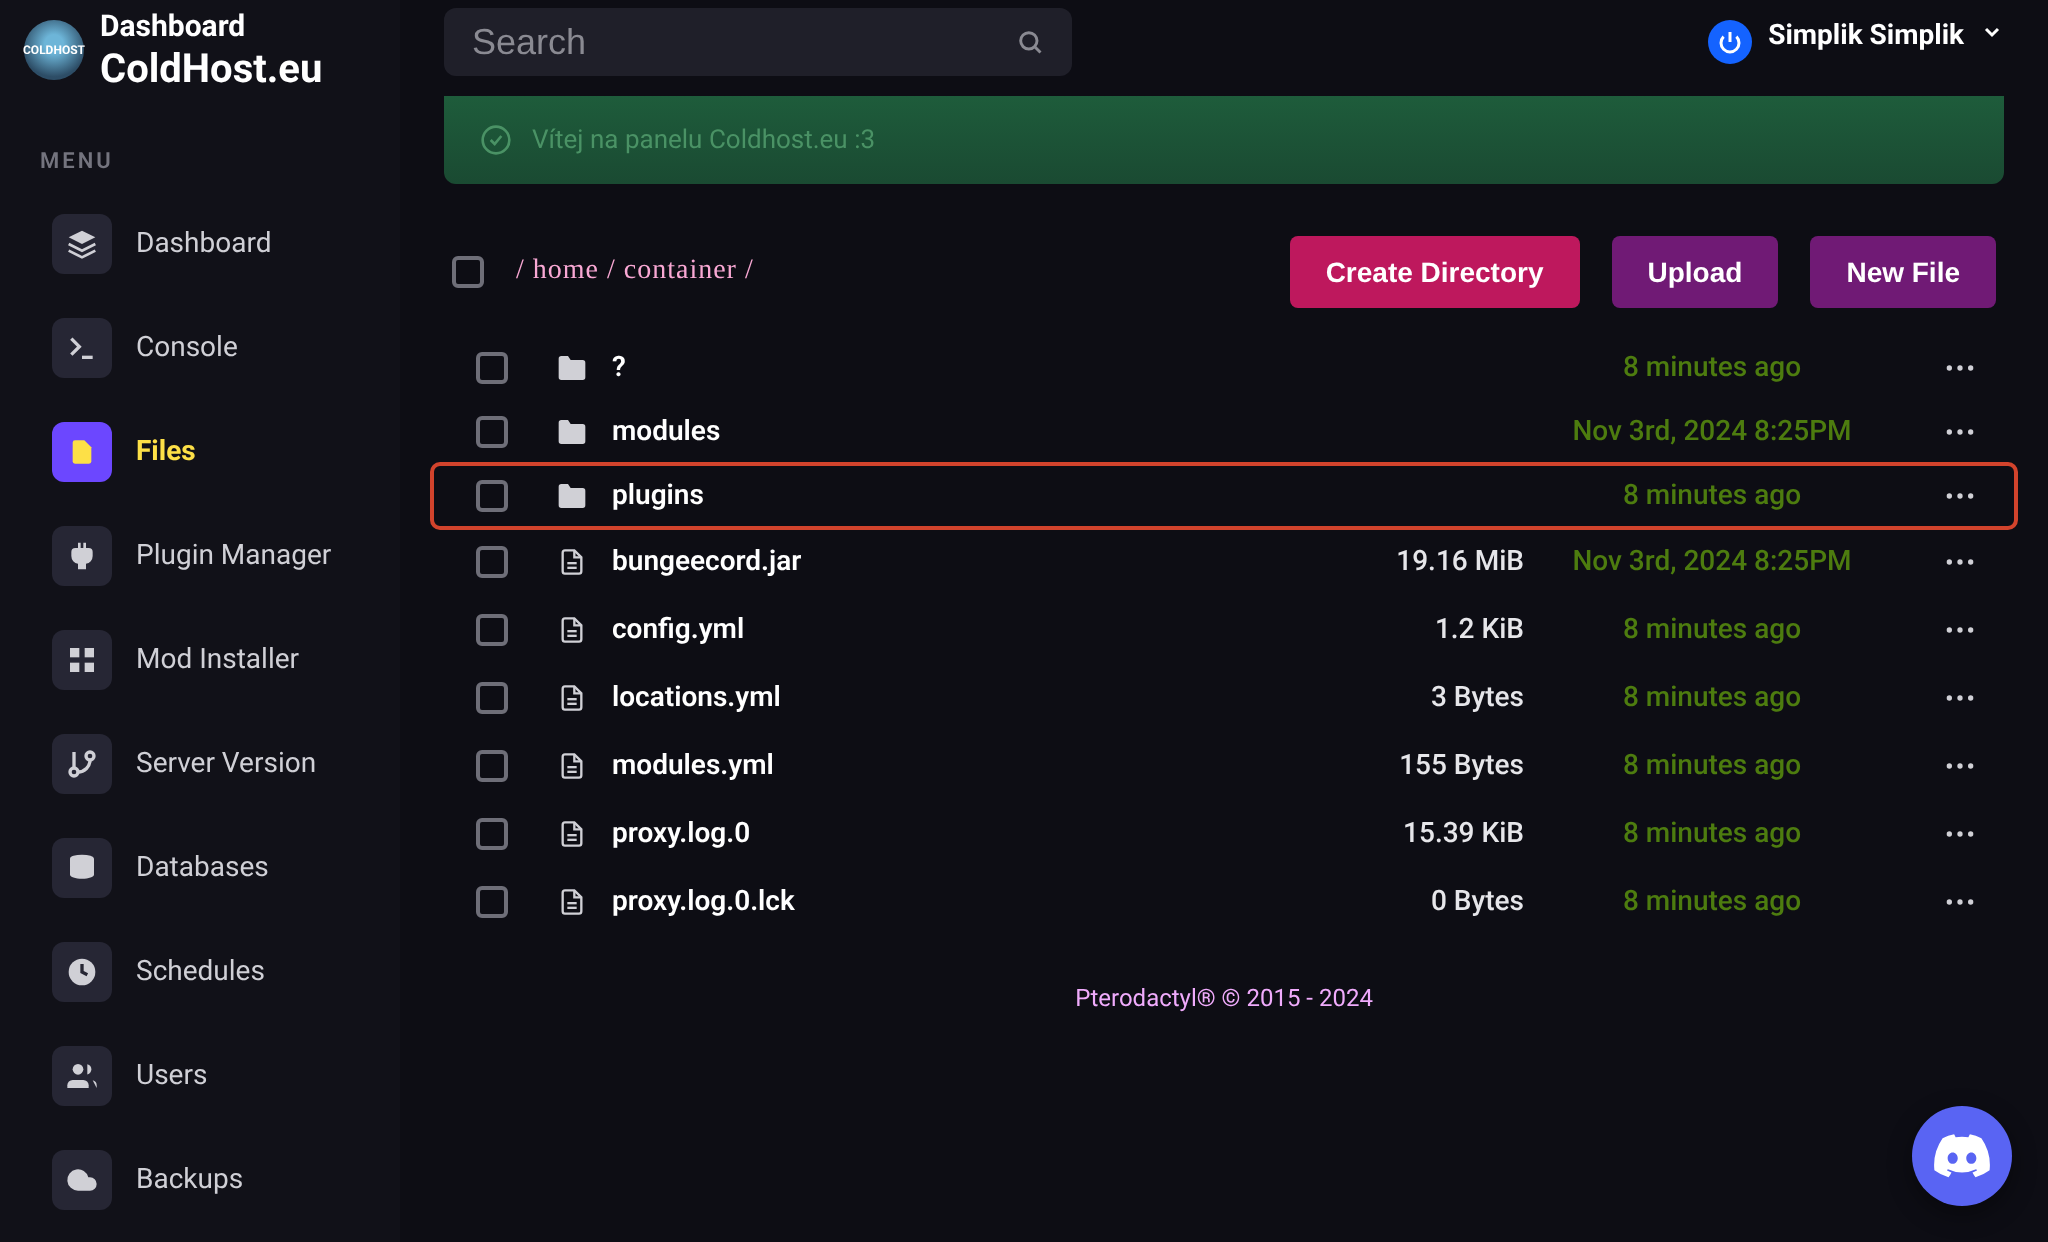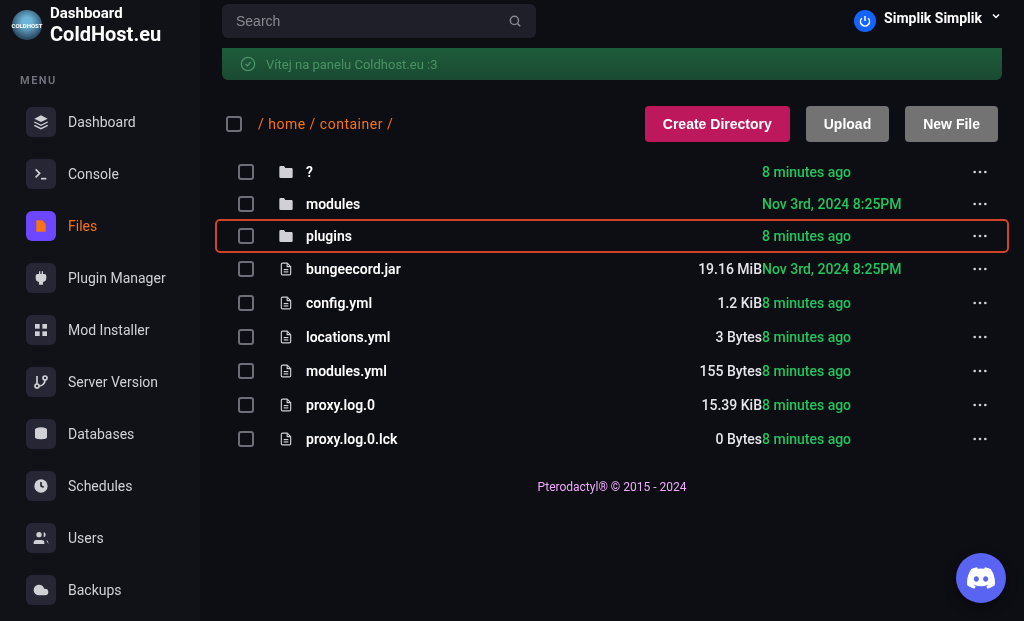--- a/index.html
+++ b/index.html
@@ -56,22 +56,22 @@
   align-items: center;
   gap: 12px;
   padding: 10px 14px;
   margin: 2px 12px;
   border-radius: 8px;
   cursor: pointer;
   color: #d0d0d6;
 }
 .nav-item.active {
   background: transparent;
-  color: #f97316;
-  font-weight: 400;
+  color: #fde047;
+  font-weight: 700;
 }
 .nav-item .nav-icon-wrapper {
   width: 30px;
   height: 30px;
   background: #262634;
   border-radius: 6px;
   display: flex;
   align-items: center;
   justify-content: center;
   flex-shrink: 0;
@@ -105,21 +105,21 @@
   padding: 0 14px;
   color: #8a8a92;
   position: relative;
 }
 .search input {
   background: transparent;
   border: none;
   outline: none;
   color: #fff;
   width: 100%;
-  font-size: 14px;
+  font-size: 18px;
 }
 .search input::placeholder { color: #8a8a92; }
 .search-icon {
   position: absolute;
   right: 14px;
   color: #8a8a92;
 }
 .topbar-spacer { flex: 1; }
 .user-chip {
   display: flex;
@@ -131,21 +131,21 @@
   width: 22px;
   height: 22px;
   background: #1463ff;
   border-radius: 50%;
   display: flex;
   align-items: center;
   justify-content: center;
 }
 .banner {
   margin: 0 6px;
-  height: 32px;
+  height: 44px;
   background: linear-gradient(#1e5c3b, #1a4a32);
   border-radius: 0 0 6px 6px;
   display: flex;
   align-items: center;
   padding: 0 18px;
   color: #4a9265;
   font-size: 13px;
   gap: 10px;
   overflow: hidden;
 }
@@ -156,53 +156,53 @@
   gap: 16px;
 }
 .checkbox {
   width: 16px;
   height: 16px;
   border: 2px solid #6e6e78;
   border-radius: 3px;
   cursor: pointer;
   flex-shrink: 0;
 }
-.breadcrumb { color: #f97316; letter-spacing: 0.5px; }
+.breadcrumb { color: #f9a8d4; letter-spacing: 0.5px; font-family: Liberation Serif, serif; }
 .actionbar-spacer { flex: 1; }
 .btn {
   height: 36px;
   padding: 0 18px;
   border-radius: 4px;
   display: flex;
   align-items: center;
   font-weight: 700;
   color: #fff;
   cursor: pointer;
   border: none;
   font-size: 14px;
 }
 .btn-green { background: #be185d; }
-.btn-blue { background: #737373; }
+.btn-blue { background: #701a75; }
 .filetable { margin-top: 4px; }
 .row {
   display: flex;
   align-items: center;
   padding: 8px 10px;
   border-radius: 4px;
   gap: 0;
 }
 .row.highlight {
   outline: 2px solid #d2432c;
   outline-offset: -1px;
 }
 .row .cb { width: 40px; display: flex; justify-content: center; }
 .row .icon { width: 40px; display: flex; justify-content: center; color: #d0d0d6; }
 .row .name { flex: 1; font-weight: 600; cursor: pointer; }
 .row .size { width: 100px; text-align: right; color: #e6e6ea; font-weight: 500; }
-.row .date { width: 200px; text-align: left; color: #22c55e; font-weight: 500; padding-right: 12px; }
+.row .date { width: 200px; text-align: center; color: #4d7c0f; font-weight: 500; padding-right: 12px; }
 .row .more { width: 36px; display: flex; justify-content: center; color: #d0d0d6; cursor: pointer; }
 .footer {
   text-align: center;
   color: #f0abfc;
   font-size: 12px;
   padding: 24px 0;
 }
 .discord-fab {
   position: absolute;
   right: 18px;

